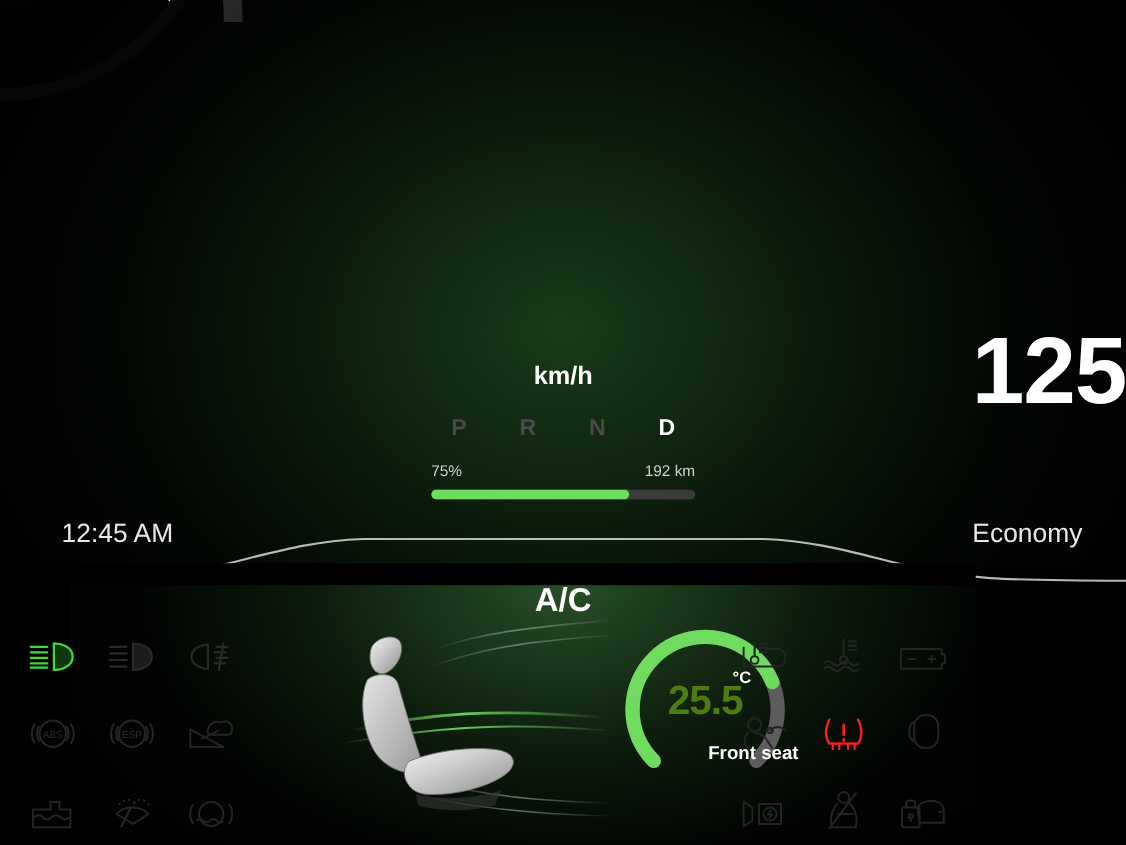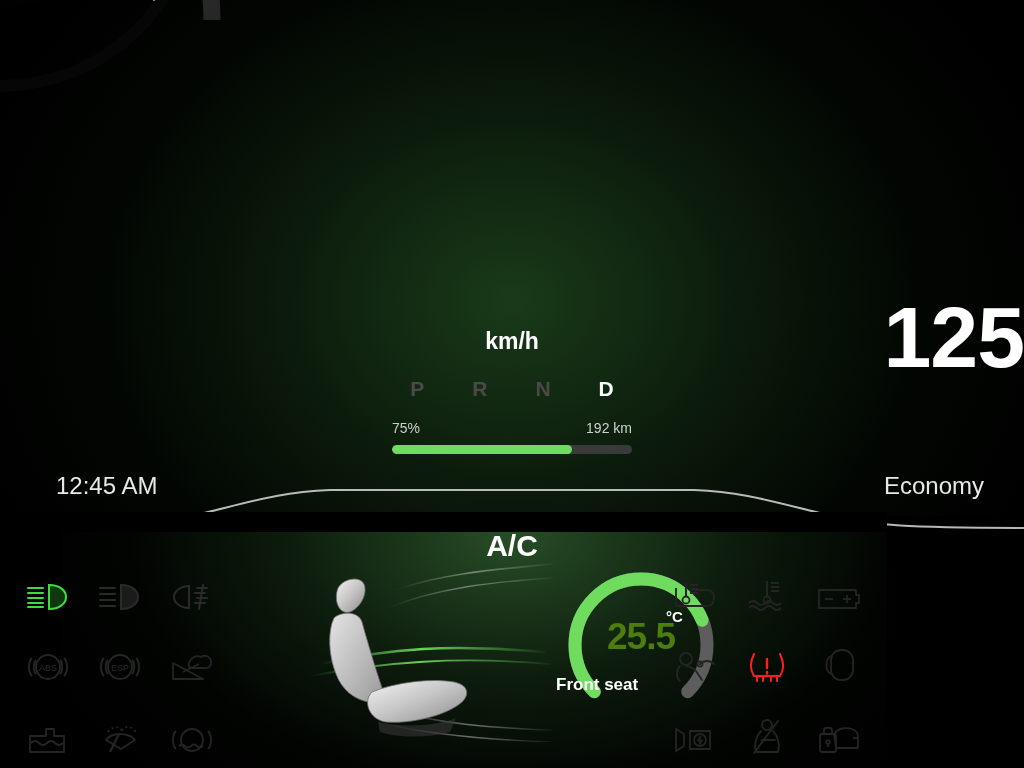--- a/index.html
+++ b/index.html
@@ -89,21 +89,21 @@
   #temp-dial { position: absolute; left: 556px; top: 48px; width: 170px; height: 170px; }
   .temp-val {
     position: absolute; left: 556px; top: 104px; width: 170px; text-align: center;
     font-size: 37px; font-weight: bold; color: #4d7c0f; letter-spacing: -1px;
   }
   .temp-unit {
     position: absolute; left: 666px; top: 96px;
     font-size: 15px; font-weight: bold; color: #fff;
   }
   .temp-cap {
-    position: absolute; left: 556px; top: 163px; width: 170px; text-align: left;
+    position: absolute; left: 556px; top: 163px; width: 170px; text-align: right;
     font-size: 17px; font-weight: bold; color: #fff;
   }
 </style>
 </head>
 <body>
 
 <div id="screen">
 
   <div id="cluster">
     <div id="cluster-glow"></div>

